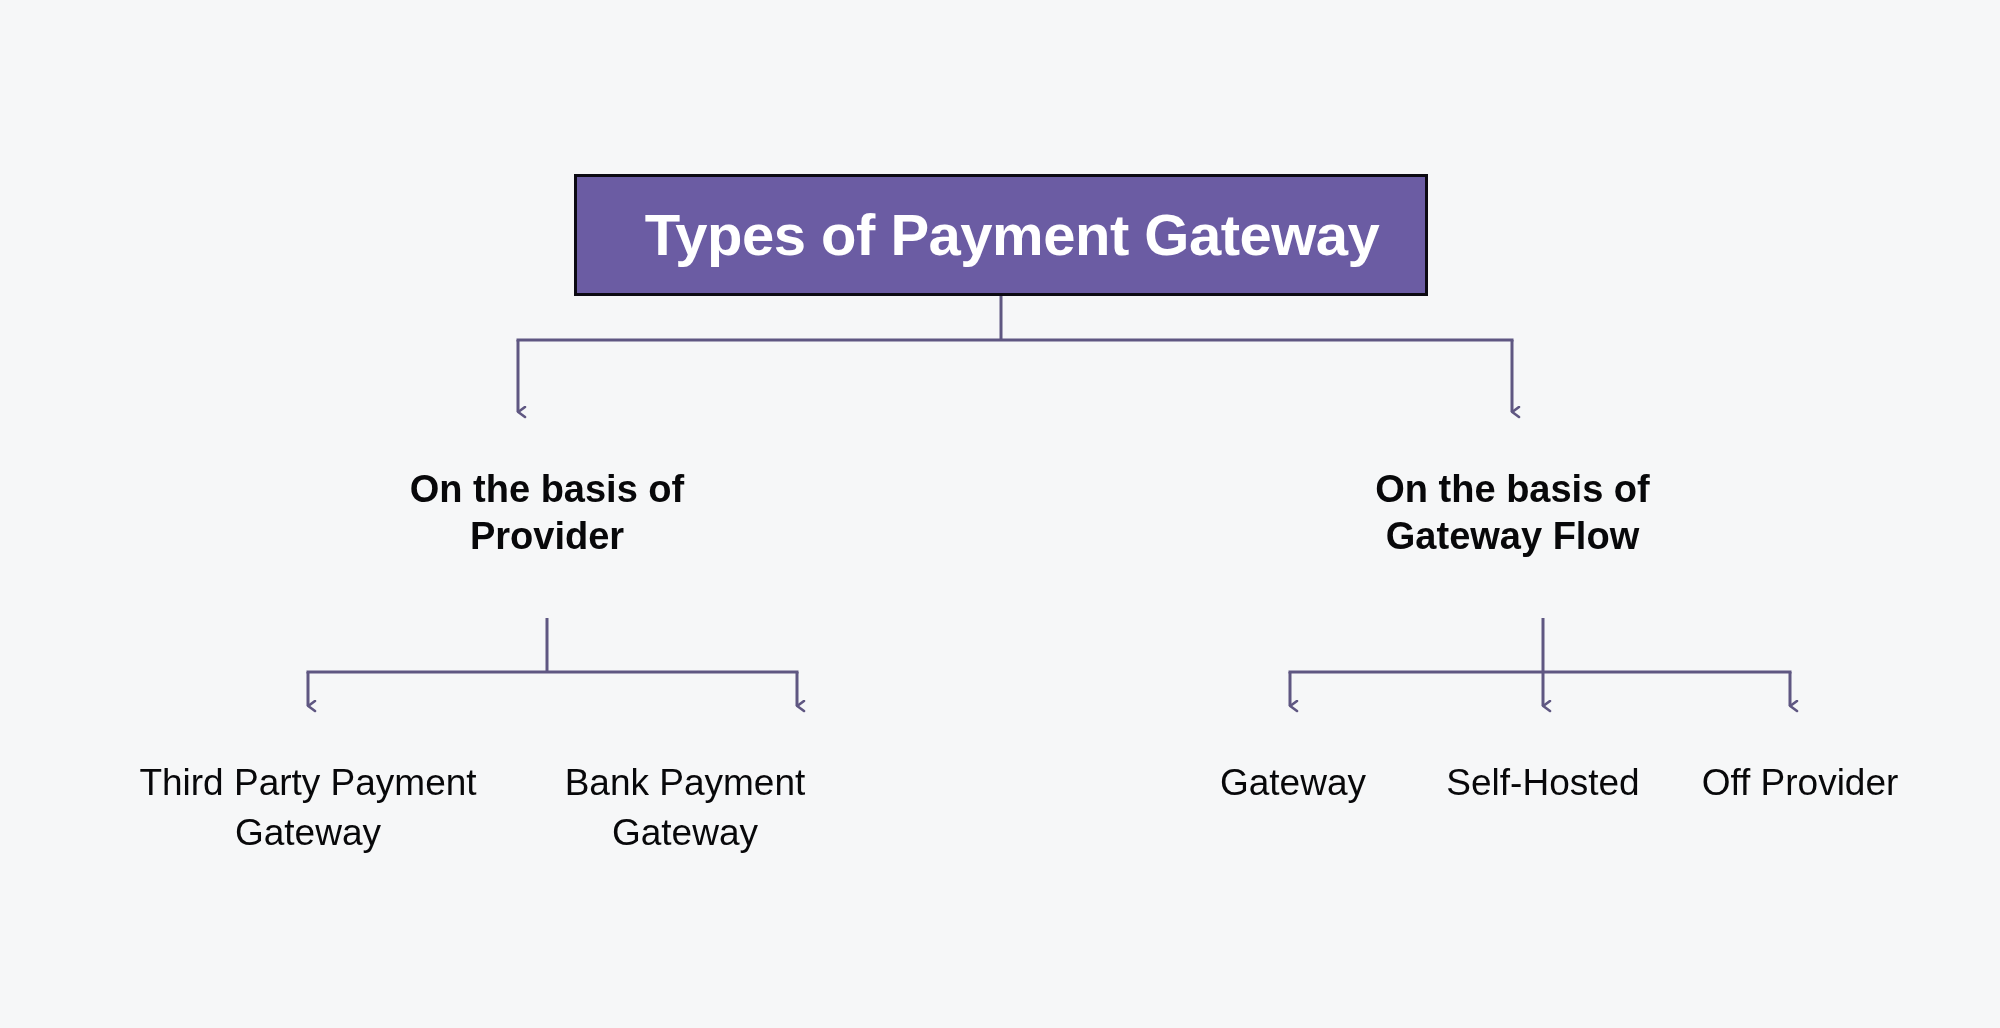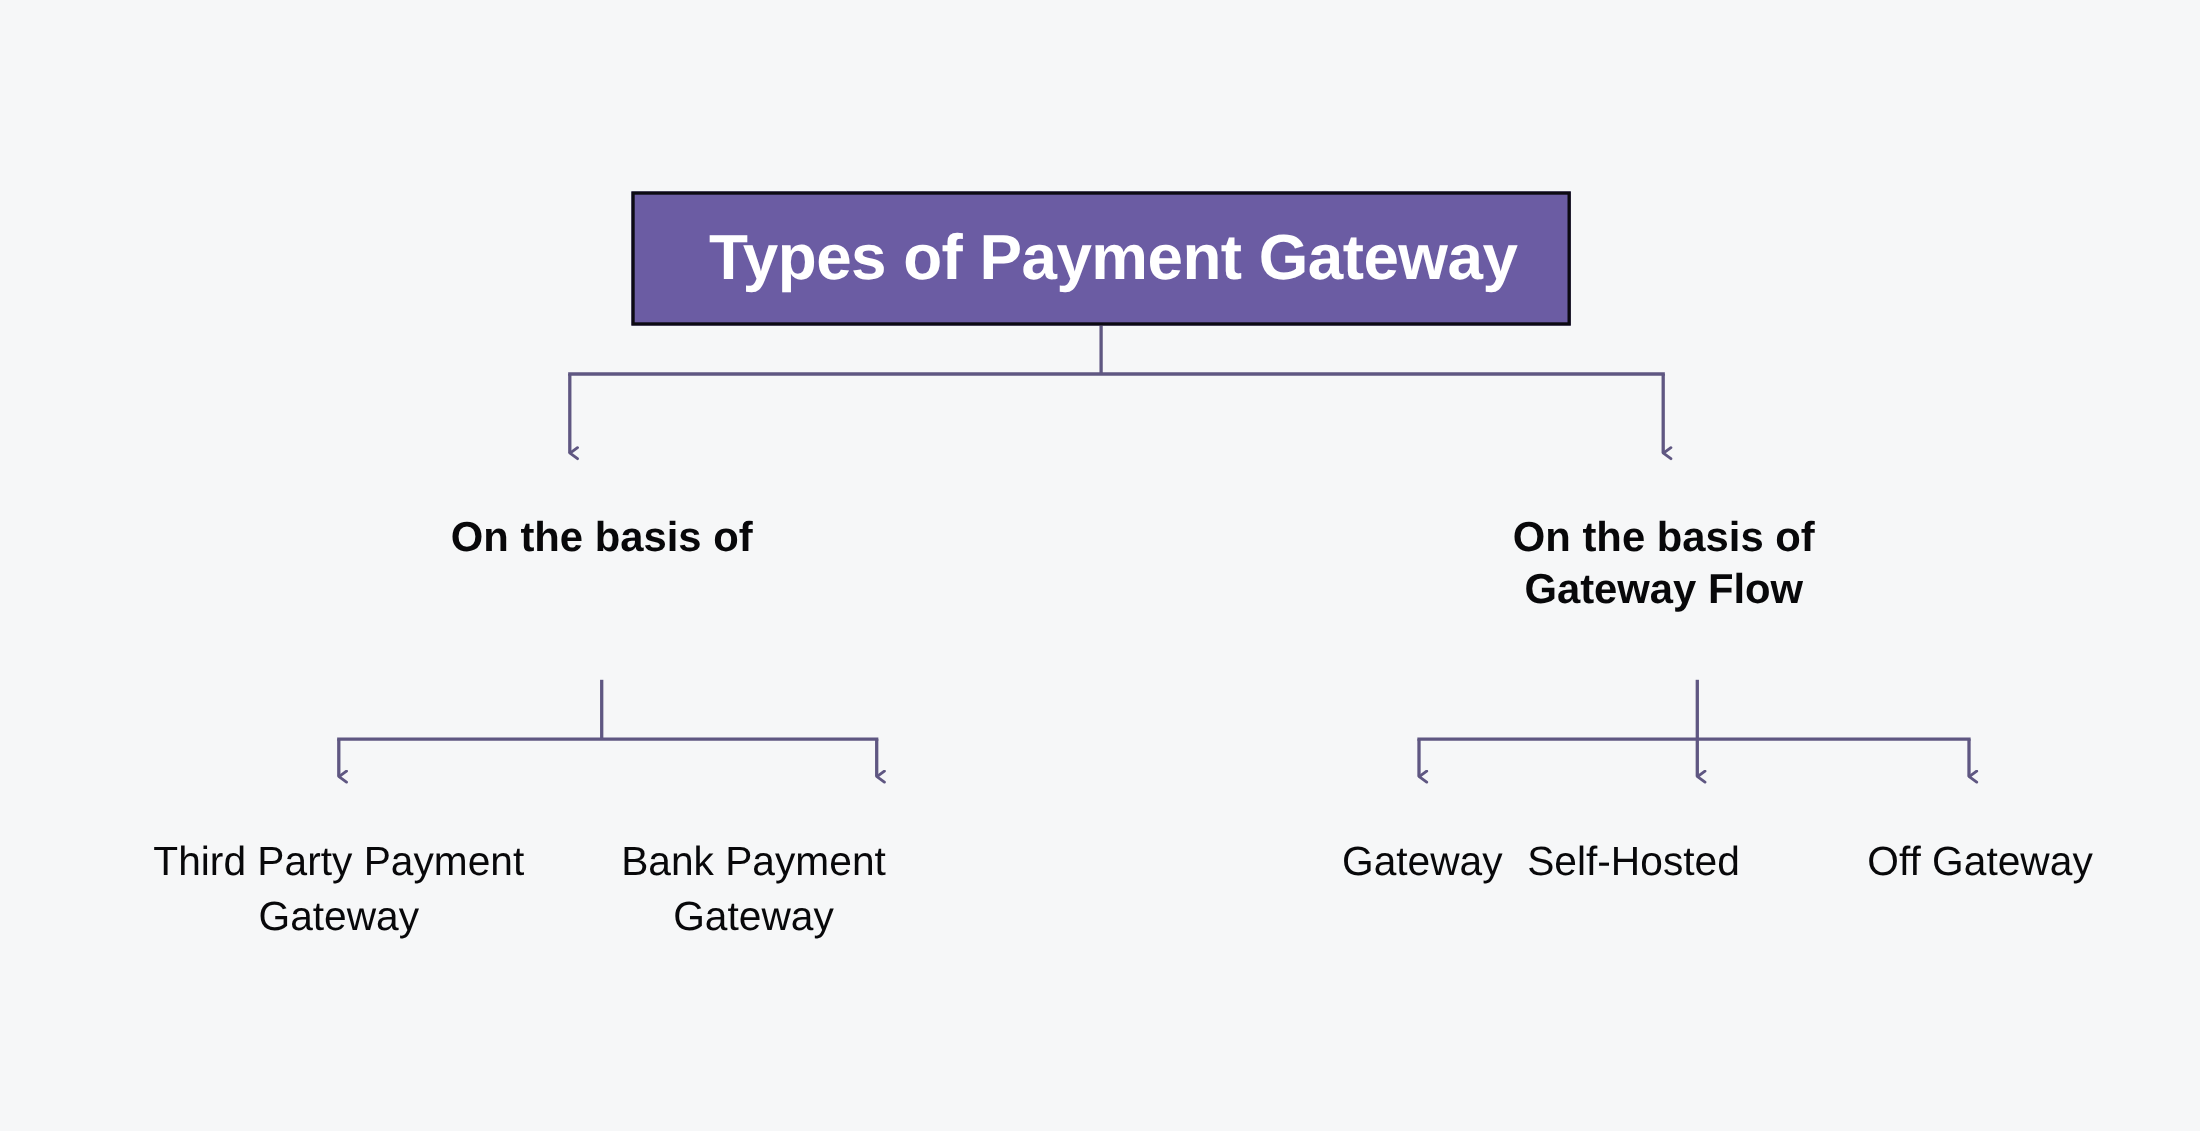--- a/index.html
+++ b/index.html
@@ -95,21 +95,21 @@
     left: 480px;
     top: 758px;
     width: 410px;
   }
   #leaf-hosted {
     left: 1168px;
     top: 758px;
     width: 250px;
   }
   #leaf-self-hosted {
-    left: 1350px;
+    left: 1408px;
     top: 758px;
     width: 270px;
   }
   #leaf-off-website {
     left: 1670px;
     top: 758px;
     width: 260px;
   }
 </style>
 </head>
@@ -170,20 +170,21 @@
       <path d="M 1790 672 L 1790 706" fill="none" stroke="#5f5782" stroke-width="3" marker-end="url(#arrowhead)"></path>
     </g>
   </svg>
 
   <div class="node" id="root-node">
     <span id="root-title">Types of Payment Gateway</span>
   </div>
 
   <div class="node category-node" id="category-provider">
     <span class="cat-prefix">On the basis of</span>
+    <span class="cat-strong">Provider</span>
   </div>
 
   <div class="node category-node" id="category-payment-flow">
     <span class="cat-prefix">On the basis of</span>
     <span class="cat-strong">Gateway Flow</span>
   </div>
 
   <div class="node leaf-node" id="leaf-third-party">
     <div>Third Party Payment</div>
     <div>Gateway</div>
@@ -196,16 +197,16 @@
 
   <div class="node leaf-node" id="leaf-hosted">
     <div>Gateway</div>
   </div>
 
   <div class="node leaf-node" id="leaf-self-hosted">
     <div>Self-Hosted</div>
   </div>
 
   <div class="node leaf-node" id="leaf-off-website">
-    <div>Off Gateway</div>
+    <div>Off Provider</div>
   </div>
 
 </div>
 
 </body></html>

